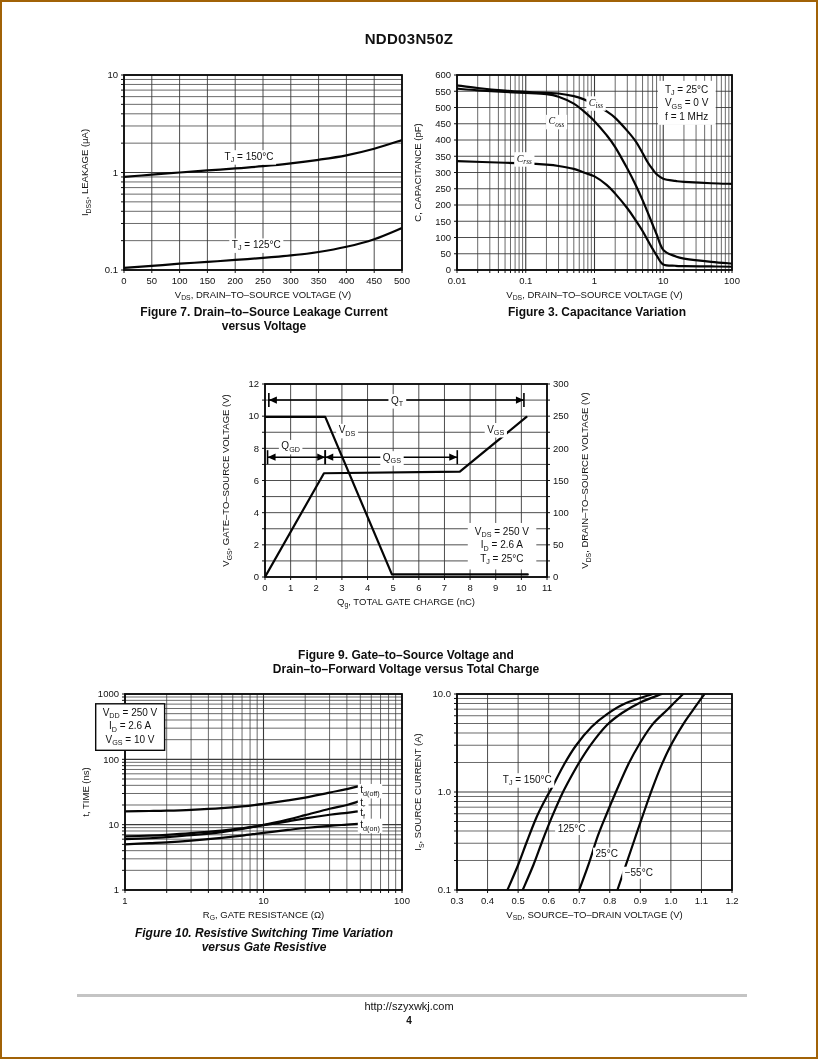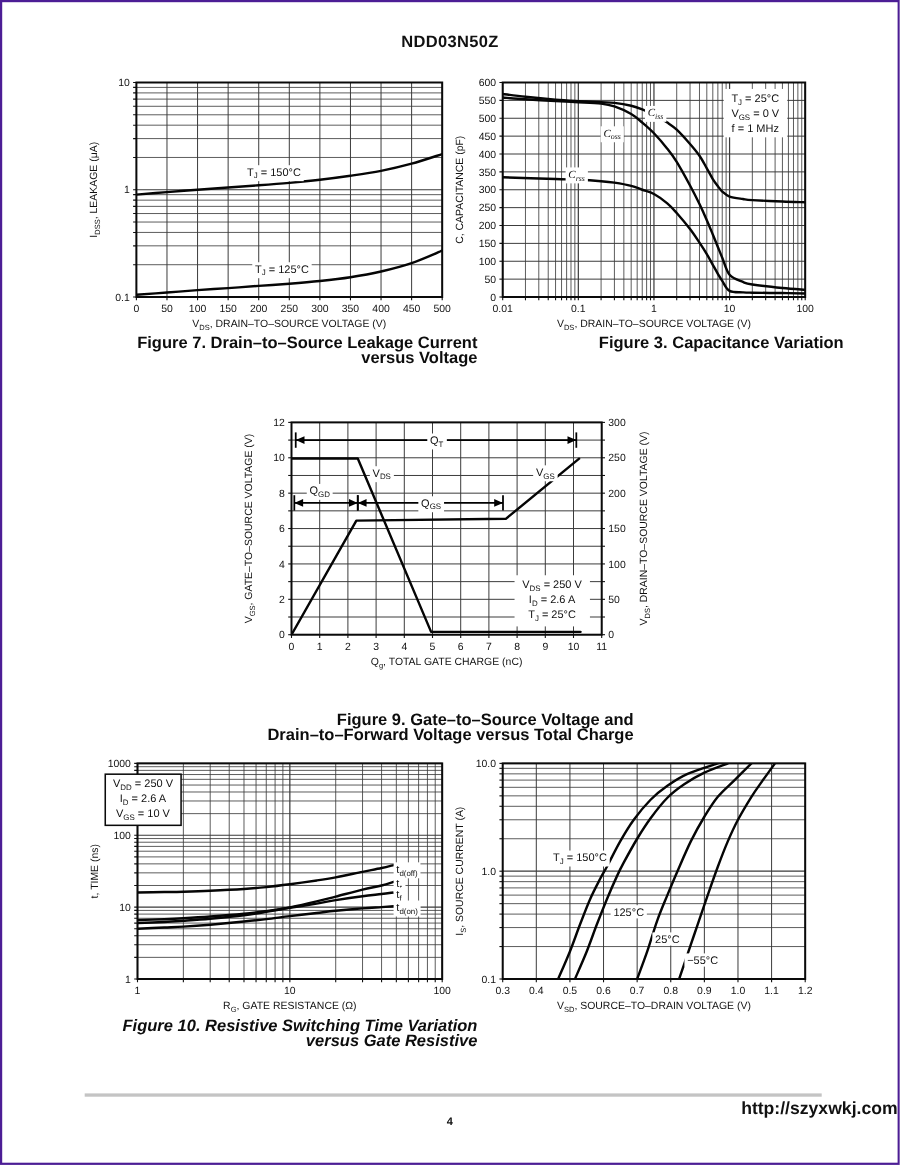--- a/index.html
+++ b/index.html
@@ -1,37 +1,37 @@
 <!DOCTYPE html>
 <html><head>
 <meta charset="utf-8">
 <style>
   html,body{margin:0;padding:0;background:#e8e8e8;}
   .page{
     position:relative; width:818px; height:1059px; margin:0 auto;
-    background:#ffffff; border:2px solid #4c1d95; box-sizing:border-box;
+    background:#ffffff; border:2px solid #a16207; box-sizing:border-box;
     font-family:"Liberation Sans", sans-serif; color:#111; overflow:hidden;
   }
   .hdr{
     position:absolute; left:0; top:28px; width:100%; text-align:center;
     font-size:15px; font-weight:bold; letter-spacing:.3px;
   }
   #charts{position:absolute; left:0; top:0; pointer-events:none;}
   .cap{
-    position:absolute; text-align:right; font-size:15px; font-weight:bold;
+    position:absolute; text-align:center; font-size:12px; font-weight:bold;
     line-height:14px; color:#0d0d0d;
   }
   .cap div{white-space:nowrap;}
   .cap-f7{left:92px;  top:303px; width:340px;}
   .cap-f8{left:425px; top:303px; width:340px;}
   .cap-f9{left:234px; top:612px; width:340px;margin-top:34px;}
   .cap-f10{left:92px; top:924px; width:340px;font-style:italic;}
   .cap-f11{left:422px;top:924px; width:340px;}
   .foot-rule{position:absolute; left:75px; top:992px; width:670px; height:3px; background:#c4c4c4;}
-  .foot-url{position:absolute; left:0; top:998px; width:100%; text-align:right; font-size:16px; font-weight:bold;}
+  .foot-url{position:absolute; left:0; top:998px; width:100%; text-align:center; font-size:11px; font-weight:normal;}
   .foot-pg{position:absolute; left:0; top:1013px; width:100%; text-align:center; font-size:10px; font-weight:bold;}
 </style>
 </head>
 <body>
 
 <div class="page">
   <div class="hdr">NDD03N50Z</div>
 
   <svg id="charts" width="818" height="1059">
       <g>

